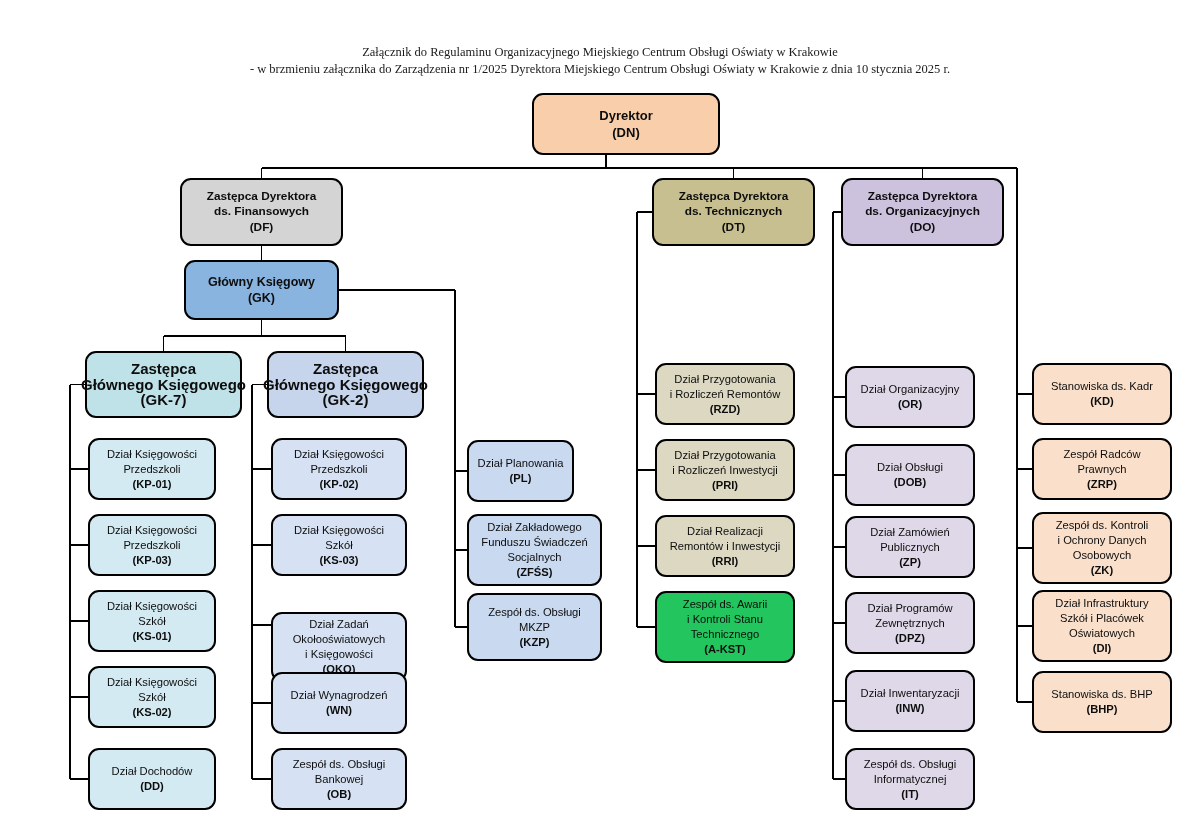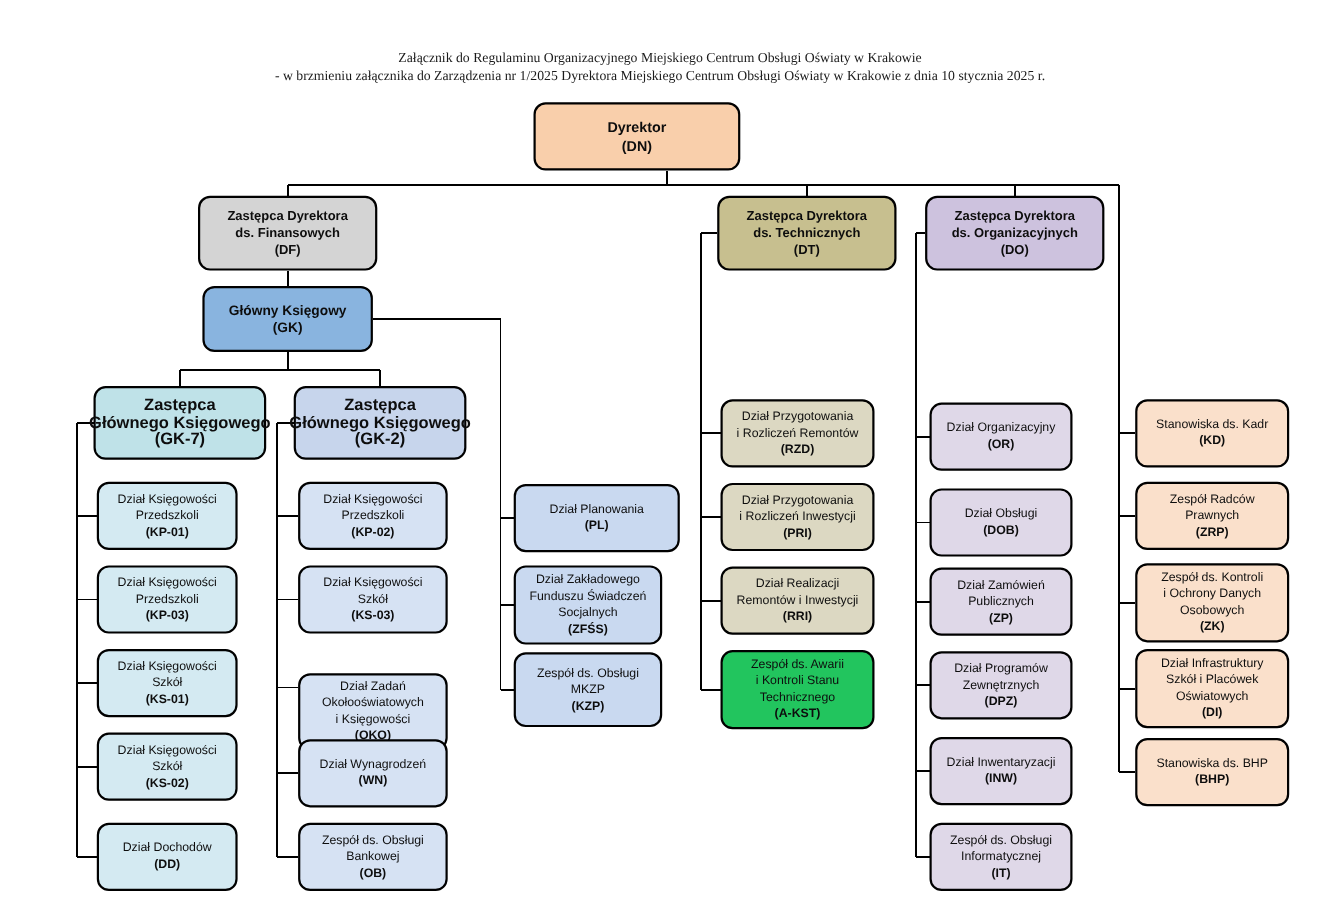--- a/index.html
+++ b/index.html
@@ -118,21 +118,21 @@
       <line x1="833" y1="212" x2="833" y2="779" stroke="#000000" stroke-width="1.8" shape-rendering="crispEdges"></line>
       <line x1="833" y1="397" x2="845" y2="397" stroke="#000000" stroke-width="1.8" shape-rendering="crispEdges"></line>
       <line x1="833" y1="475" x2="845" y2="475" stroke="#000000" stroke-width="1.8" shape-rendering="crispEdges"></line>
       <line x1="833" y1="547" x2="845" y2="547" stroke="#000000" stroke-width="1.8" shape-rendering="crispEdges"></line>
       <line x1="833" y1="623" x2="845" y2="623" stroke="#000000" stroke-width="1.8" shape-rendering="crispEdges"></line>
       <line x1="833" y1="701" x2="845" y2="701" stroke="#000000" stroke-width="1.8" shape-rendering="crispEdges"></line>
       <line x1="833" y1="779" x2="845" y2="779" stroke="#000000" stroke-width="1.8" shape-rendering="crispEdges"></line>
     </svg>
 
   <div id="nodes-layer">
-      <div class="node lvl-top" style="left: 485px; top: 93px; width: 188px; height: 62px; background: rgb(249, 207, 171);">
+      <div class="node lvl-top" style="left: 532px; top: 93px; width: 188px; height: 62px; background: rgb(249, 207, 171);">
         <span class="nlabel">
           <span class="nline">Dyrektor</span>
           <span class="ncode">(DN)</span>
         </span>
       </div>
       <div class="node lvl-dep" style="left: 180px; top: 178px; width: 163px; height: 68px; background: rgb(212, 212, 212);">
         <span class="nlabel">
           <span class="nline">Zastępca Dyrektora</span>
           <span class="nline">ds. Finansowych</span>
           <span class="ncode">(DF)</span>
@@ -234,21 +234,21 @@
           <span class="ncode">(WN)</span>
         </span>
       </div>
       <div class="node lvl-leaf" style="left: 271px; top: 748px; width: 136px; height: 62px; background: rgb(214, 226, 243);">
         <span class="nlabel">
           <span class="nline">Zespół ds. Obsługi</span>
           <span class="nline">Bankowej</span>
           <span class="ncode">(OB)</span>
         </span>
       </div>
-      <div class="node lvl-leaf" style="left: 467px; top: 440px; width: 151px; height: 62px; background: rgb(201, 217, 240);">
+      <div class="node lvl-leaf" style="left: 467px; top: 440px; width: 107px; height: 62px; background: rgb(201, 217, 240);">
         <span class="nlabel">
           <span class="nline">Dział Planowania</span>
           <span class="ncode">(PL)</span>
         </span>
       </div>
       <div class="node lvl-leaf" style="left: 467px; top: 514px; width: 135px; height: 72px; background: rgb(201, 217, 240);">
         <span class="nlabel">
           <span class="nline">Dział Zakładowego</span>
           <span class="nline">Funduszu Świadczeń</span>
           <span class="nline">Socjalnych</span>

